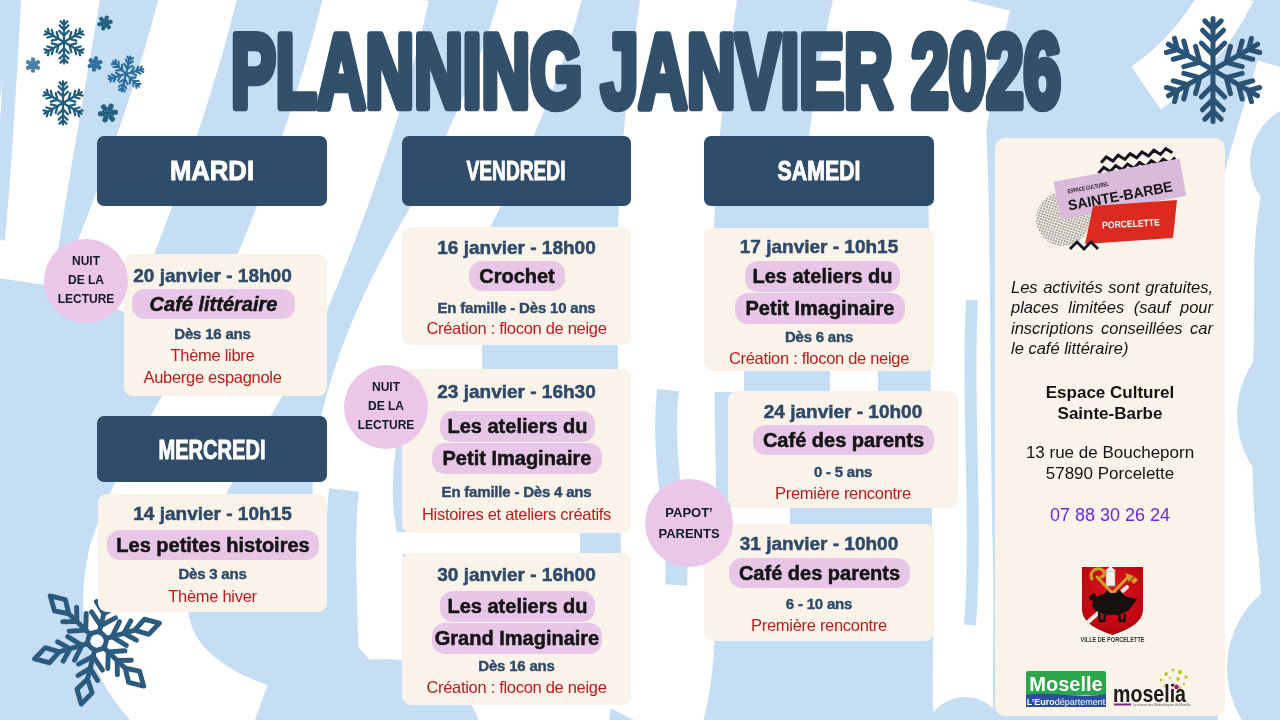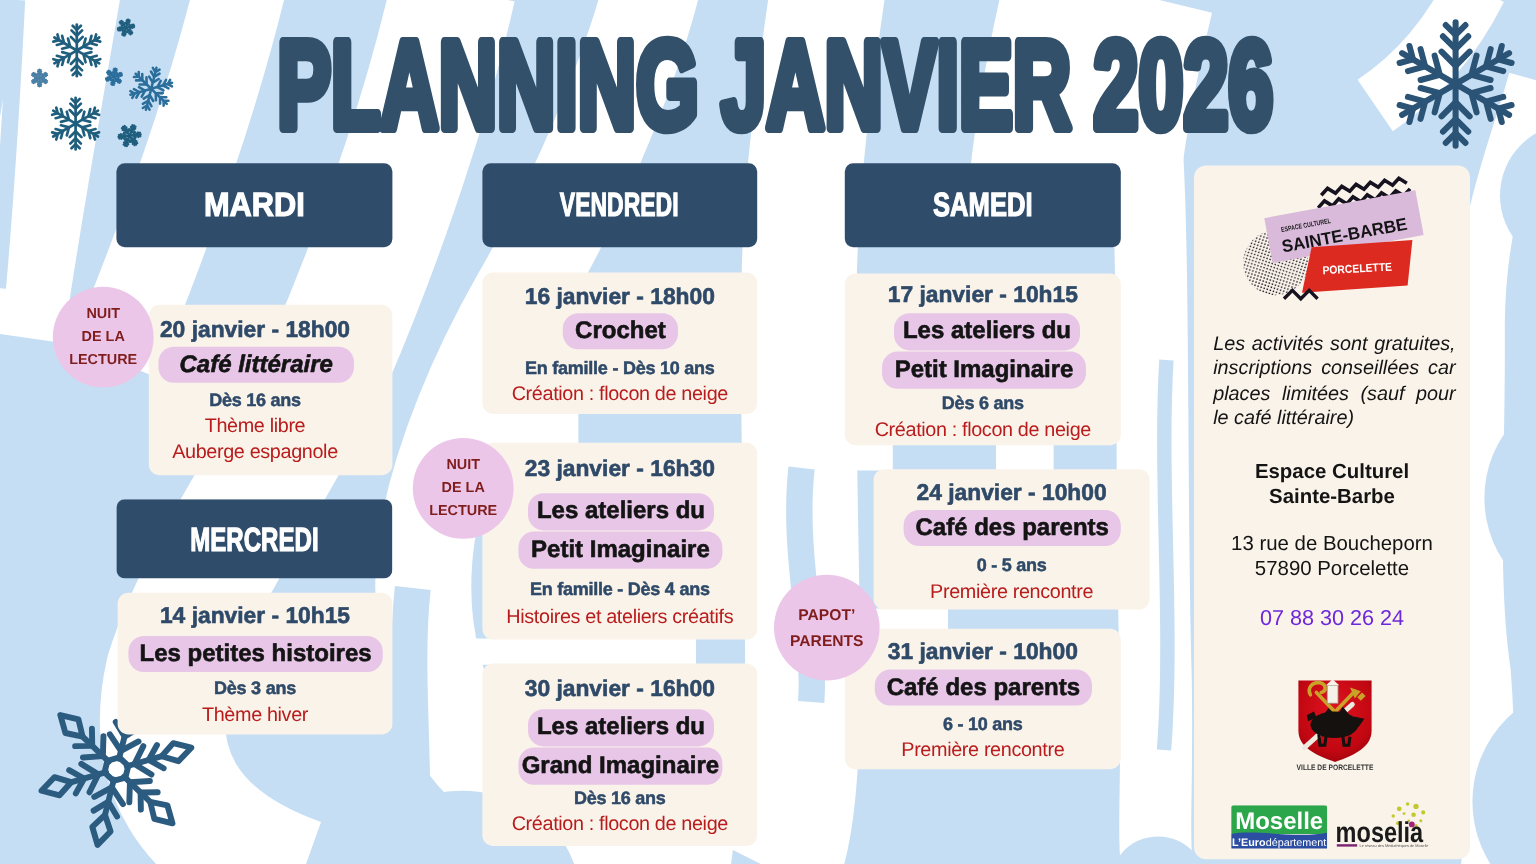--- a/index.html
+++ b/index.html
@@ -7,21 +7,21 @@
   body{width:1280px;height:720px;overflow:hidden;position:relative;
        font-family:"Liberation Sans", sans-serif;background:#C5DEF4;}
   .abs{position:absolute;}
   .card{position:absolute;background:#FAF3EA;border-radius:9px;}
   .date{position:absolute;width:100%;text-align:center;font-weight:bold;color:#2F4A68;
         font-size:19px;-webkit-text-stroke:0.5px #2F4A68;}
   .pill{position:absolute;background:#E7C6E8;border-radius:13px;font-weight:bold;color:#141414;
         font-size:20px;text-align:center;white-space:nowrap;-webkit-text-stroke:0.5px #141414;}
   .sub{position:absolute;width:100%;text-align:center;font-weight:bold;color:#2F4A68;font-size:15px;letter-spacing:-0.2px;-webkit-text-stroke:0.4px #2F4A68;}
   .body{position:absolute;width:100%;text-align:center;color:#b91c1c;font-size:16.5px;letter-spacing:-0.3px;}
-  .badge{position:absolute;background:#ECC6E9;border-radius:50%;color:#7f1d1d;
+  .badge{position:absolute;background:#ECC6E9;border-radius:50%;color:#0f172a;
          font-weight:bold;text-align:center;}
 </style>
 </head>
 <body>
 
 <svg class="abs" style="left:0;top:0;" width="1280" height="720" viewBox="0 0 1280 720">
   <rect x="0" y="0" width="1280" height="720" fill="#C5DEF4"></rect>
   <g fill="none" stroke="#FFFFFF">
     <path d="M60,-10 C45,80 28,170 12,280" stroke-width="82"></path>
     <path d="M200,-10 C178,80 140,190 95,300" stroke-width="76"></path>
@@ -225,22 +225,22 @@
   </g>
 
   <path d="M98,68 L182,62 L178,100 L90,106 Z" fill="#DD2A20"></path>
   <text x="136" y="89" text-anchor="middle" font-size="9.5" font-weight="bold" fill="#FFFFFF" textLength="58" lengthAdjust="spacingAndGlyphs" transform="rotate(-3 136 86)">PORCELETTE</text>
 
   <path d="M75,111 l7,-7 7,7 7,-7 7,7" stroke="#16121F" stroke-width="2.8" fill="none"></path>
 </svg>
 
 <div class="abs" style="left:1011px;top:277px;width:202px;font-size:16.5px;font-style:italic;color:#141414;line-height:20.3px;">
   <div style="text-align:justify;text-align-last:justify;">Les activités sont gratuites,</div>
+  <div style="text-align:justify;text-align-last:justify;">places limitées (sauf pour</div>
   <div style="text-align:justify;text-align-last:justify;">inscriptions conseillées car</div>
-  <div style="text-align:justify;text-align-last:justify;">places limitées (sauf pour</div>
   <div>le café littéraire)</div>
 </div>
 
 <div class="abs" style="left:995px;top:382px;width:230px;text-align:center;font-weight:bold;font-size:17px;color:#141414;line-height:21px;">
 Espace Culturel<br>Sainte-Barbe</div>
 
 <div class="abs" style="left:995px;top:442px;width:230px;text-align:center;font-size:17px;color:#141414;line-height:21px;">
 13 rue de Boucheporn<br>57890 Porcelette</div>
 
 <div class="abs" style="left:995px;top:505px;width:230px;text-align:center;font-size:18px;color:#6d28d9;">

